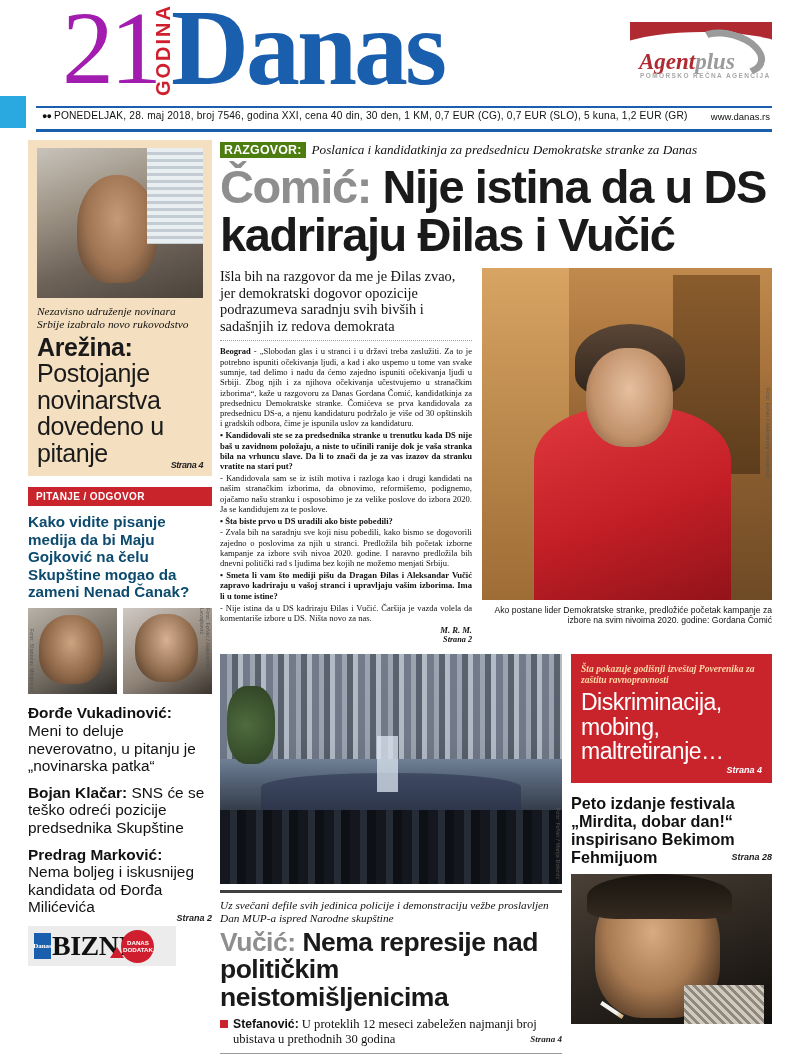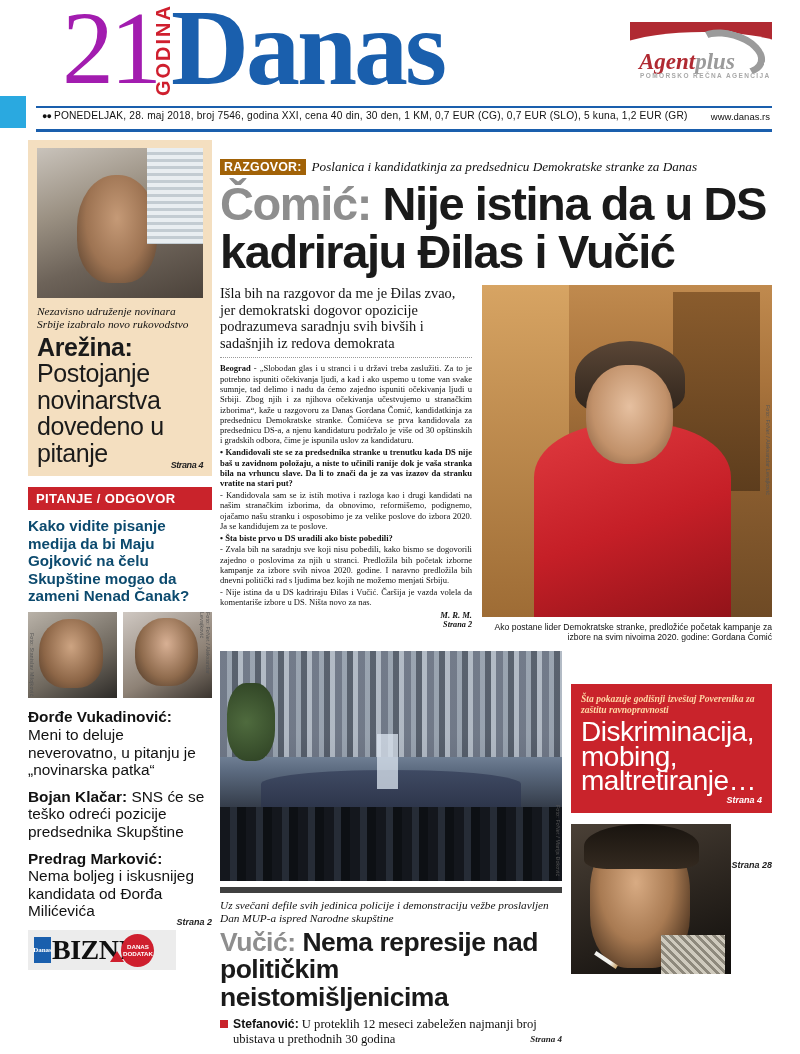--- a/index.html
+++ b/index.html
@@ -95,21 +95,21 @@
     font-family:"Liberation Serif", serif; font-style: italic;
     font-size: 11.4px; line-height: 13.4px; color:#111; margin-top: 7px;
   }
   .hl-left { margin-top: 2px; font-size: 25px; line-height: 26.5px; color:#1a1a1a; letter-spacing:-0.4px;}
   .hl-left .b { font-weight: bold; }
   .strana { font-size: 9px; font-style: italic; font-weight:bold; color:#222; }
   .strana-inline { float:right; margin-top: 12px; }
 
   
   .po-bar {
-    background:#c9232b; color:#fff; font-weight:bold; font-size: 13px;
+    background:#c9232b; color:#fff; font-weight:bold; font-size: 10px;
     letter-spacing: .4px; padding: 4px 8px; margin-top: 11px;
   }
   .po-q { font-size: 15.2px; line-height: 17.4px; font-weight:bold; color:#0c4a6e; margin-top: 7px; }
   .po-photos { display:flex; gap: 6px; margin-top: 8px; }
   .po-photos .pp { width: 50%; height: 86px; position:relative; overflow:hidden; }
   .pp-a { background: linear-gradient(150deg,#b9b2a8,#6f685e 60%,#2c2a27); }
   .pp-a .face { position:absolute; left:12%; top:8%; width:72%; height:80%;
     background: radial-gradient(ellipse at 50% 40%, #cda482, #8d6647 60%, #4a3626);
     border-radius:46% 46% 40% 40%; }
   .pp-b { background: linear-gradient(150deg,#cfc8c2,#8e8276 60%,#3a342e); }
@@ -138,22 +138,22 @@
     border-radius:50%; background:#cf1f2e; color:#fff; font-size: 6.2px;
     display:flex; flex-direction:column; align-items:center; justify-content:center;
     line-height: 7.4px; font-weight:bold;
   }
   .biznis-tri { position:absolute; right: 52px; bottom: 8px; width:0; height:0;
     border-left: 7px solid transparent; border-right: 7px solid transparent;
     border-bottom: 11px solid #cf1f2e; }
 
   
   .razgovor-line { display:flex; align-items:baseline; gap:6px; margin-top: 2px; }
-  .razgovor-tag { background:#a16207; color:#fff; font-weight:bold; font-size:12.4px;
-    padding: 1px 4px; letter-spacing:.2px;margin-top:17px; }
+  .razgovor-tag { background:#4d7c0f; color:#fff; font-weight:bold; font-size:12.4px;
+    padding: 1px 4px; letter-spacing:.2px; }
   .razgovor-sub { font-family:"Liberation Serif", serif; font-style:italic;
     font-size: 13.2px; color:#111; }
   .hl-main {
     font-size: 47px; line-height: 48px; font-weight:bold; letter-spacing:-1.4px;
     color:#1a1a1a; margin-top: 5px;
   }
   .hl-main .gray { color:#8e8e8e; }
 
   .main-body { display:flex; gap: 10px; margin-top: 9px; }
   .mb-text { width: 252px; flex:none; }
@@ -231,50 +231,50 @@
       #14171d 0 10px, #262c36 10px 17px, #0d1014 17px 26px);
   }
   .photo-parade .trees {
     position:absolute; left: 2%; top: 14%; width: 14%; height: 34%;
     background: radial-gradient(circle at 40% 50%, #4f6b3e, #2c3f22);
     border-radius: 40%;
   }
   .cap-mup {
     font-family:"Liberation Serif", serif; font-style: italic;
     font-size: 11.3px; line-height: 13px; color:#111; margin-top: 6px;
-    border-top: 6px solid #404040; padding-top: 6px;
+    border-top: 3px solid #404040; padding-top: 6px;
   }
   .hl-vucic {
     font-size: 26.5px; line-height: 27.5px; font-weight:bold; color:#1a1a1a;
     letter-spacing:-.5px; margin-top: 4px;
   }
   .hl-vucic .gray { color:#8e8e8e; }
   .stef {
     font-family:"Liberation Serif", serif; font-size: 12.6px; line-height: 14.6px;
     color:#111; margin-top: 6px; position:relative; padding-left: 13px;
   }
   .stef .sq { position:absolute; left:0; top: 3px; width: 8px; height: 8px; background:#c9232b; }
   .stef .nm { font-weight:bold; font-family:"Liberation Sans", sans-serif; font-size:12.2px;}
   .bottom-rule { border-bottom: 1px solid #999; margin-top: 7px; }
 
   
-  .redbox { background:#c9232b; color:#fff; padding: 9px 10px 8px 10px; position:relative;margin-top:33px; }
+  .redbox { background:#c9232b; color:#fff; padding: 9px 10px 8px 10px; position:relative; }
   .redbox .ktop {
     font-family:"Liberation Serif", serif; font-style:italic; font-weight:bold;
     font-size: 9.6px; line-height: 11.2px; color:#ffd9a6;
   }
   .redbox .hl {
-    font-size: 28px; line-height: 24.5px; margin-top: 5px; letter-spacing:-.5px;
+    font-size: 23px; line-height: 24.5px; margin-top: 5px; letter-spacing:-.5px;
   }
   .redbox .strana { color:#fff; text-align:right; display:block; margin-top: 1px; }
 
   .fest {
     font-size: 16.2px; line-height: 18px; font-weight:bold; color:#111; margin-top: 11px;
   }
-  .fest .strana { font-weight:bold;margin-top:32px; }
+  .fest .strana { font-weight:bold; }
   .photo-bekim {
     margin-top: 8px; height: 150px; position:relative; overflow:hidden;
     background: linear-gradient(160deg,#4a4036 0%, #2a241e 55%, #100e0c 100%);
   }
   .photo-bekim .faceB {
     position:absolute; left: 12%; top: 4%; width: 62%; height: 92%;
     background: radial-gradient(ellipse at 46% 38%, #d8ab83 0%, #a87a52 48%, #5b3f28 78%, #2a1d12 100%);
     border-radius: 44% 44% 38% 38%;
   }
   .photo-bekim .hairB {
@@ -387,20 +387,21 @@
 
       <div class="main-body">
         <div class="mb-text">
           <div class="lede">Išla bih na razgovor da me je Đilas zvao, jer demokratski dogovor opozicije podrazumeva saradnju svih bivših i sadašnjih iz redova demokrata</div>
           <div class="bodytext">
             <p><span class="loc">Beograd</span><span> - „Slobodan glas i u stranci i u državi treba zaslužiti. Za to je potrebno ispuniti očekivanja ljudi, a kad i ako uspemo u tome van svake sumnje, tad delimo i nadu da ćemo zajedno ispuniti očekivanja ljudi u Srbiji. Zbog njih i za njihova očekivanja učestvujemo u stranačkim izborima“, kaže u razgovoru za Danas Gordana Čomić, kandidatkinja za predsednicu Demokratske stranke. Čomićeva se prva kandidovala za predsednicu DS-a, a njenu kandidaturu podržalo je više od 30 opštinskih i gradskih odbora, čime je ispunila uslov za kandidaturu.</span></p>
             <p class="q">• Kandidovali ste se za predsednika stranke u trenutku kada DS nije baš u zavidnom položaju, a niste to učinili ranije dok je vaša stranka bila na vrhuncu slave. Da li to znači da je za vas izazov da stranku vratite na stari put?</p>
             <p>- Kandidovala sam se iz istih motiva i razloga kao i drugi kandidati na našim stranačkim izborima, da obnovimo, reformišemo, podignemo, ojačamo našu stranku i osposobimo je za velike poslove do izbora 2020. Ja se kandidujem za te poslove.</p>
             <p class="q">• Šta biste prvo u DS uradili ako biste pobedili?</p>
             <p>- Zvala bih na saradnju sve koji nisu pobedili, kako bismo se dogovorili zajedno o poslovima za njih u stranci. Predložila bih početak izborne kampanje za izbore svih nivoa 2020. godine. I naravno predložila bih dnevni politički rad s ljudima bez kojih ne možemo menjati Srbiju.</p>
+            <p class="q">• Smeta li vam što mediji pišu da Dragan Đilas i Aleksandar Vučić zapravo kadriraju u vašoj stranci i upravljaju vašim izborima. Ima li u tome istine?</p>
             <p>- Nije istina da u DS kadriraju Đilas i Vučić. Čaršija je vazda volela da komentariše izbore u DS. Ništa novo za nas.</p>
             <div class="sig">M. R. M.</div>
             <div class="sig2">Strana 2</div>
           </div>
         </div>
 
         <div class="mb-photo">
           <div class="photo-comic">
             <div class="wallL"></div>
             <div class="door"></div>
@@ -435,20 +436,21 @@
         </div>
 
         <div class="low-right">
           <div class="redbox">
             <div class="ktop">Šta pokazuje godišnji izveštaj Poverenika za zaštitu ravnopravnosti</div>
             <div class="hl">Diskriminacija, mobing, maltretiranje…</div>
             <span class="strana">Strana 4</span>
           </div>
 
           <div class="fest">
+            <span>Peto izdanje festivala „Mirdita, dobar dan!“ inspirisano Bekimom Fehmijuom</span>
             <span class="strana" style="float:right">Strana 28</span>
           </div>
 
           <div class="photo-bekim">
             <div class="faceB"></div>
             <div class="hairB"></div>
             <div class="collar"></div>
             <div class="cig"></div>
           </div>
         </div>

